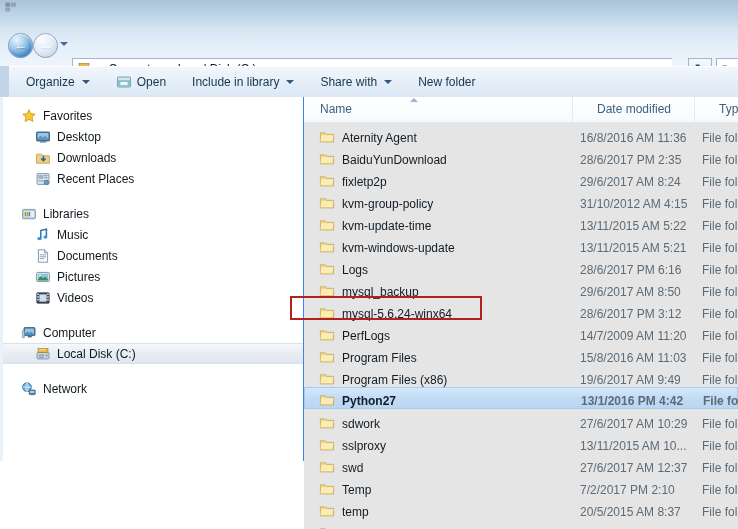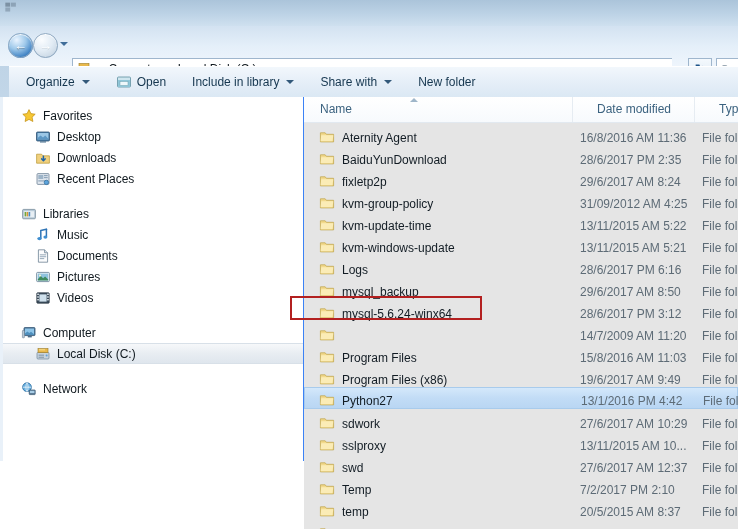--- a/index.html
+++ b/index.html
@@ -210,20 +210,21 @@
   .row {
     position: relative;
     height: 22px;
     display: flex; align-items: flex-end;
     white-space: nowrap;
   }
   .row.selected {
     background: linear-gradient(to bottom, #d4e8fb 0%, #c2dcf6 50%, #b9d6f3 100%);
     border: 1px solid #a8cbec;
     box-sizing: border-box;
+    font-weight: bold;
   }
   .f-icon {
     width: 16px; height: 16px;
     margin-left: 15px; margin-right: 7px;
     flex: 0 0 auto;
   }
   .row.selected .f-icon { margin-left: 14px; }
   .f-name {
     font-size: 12px; color: #121c24;
     width: 250px; overflow: hidden;
@@ -519,21 +520,21 @@
           <span class="f-date">29/6/2017 AM 8:24</span>
           <span class="f-type">File fol</span>
         </div>
 
         <div class="row">
           <svg class="f-icon" viewBox="0 0 16 16">
             <path d="M1.4 3.8h4.8l1.2 1.5h7.2v7.6H1.4z" fill="#f2d98c" stroke="#bca045" stroke-width=".7"></path>
             <path d="M2.2 6.2h12.2l-1 6H1.6z" fill="#fbecb6"></path>
           </svg>
           <span class="f-name">kvm-group-policy</span>
-          <span class="f-date">31/09/2012 AM 4:25</span>
+          <span class="f-date">31/10/2012 AM 4:15</span>
           <span class="f-type">File fol</span>
         </div>
 
         <div class="row">
           <svg class="f-icon" viewBox="0 0 16 16">
             <path d="M1.4 3.8h4.8l1.2 1.5h7.2v7.6H1.4z" fill="#f2d98c" stroke="#bca045" stroke-width=".7"></path>
             <path d="M2.2 6.2h12.2l-1 6H1.6z" fill="#fbecb6"></path>
           </svg>
           <span class="f-name">kvm-update-time</span>
           <span class="f-date">13/11/2015 AM 5:22</span>
@@ -578,20 +579,21 @@
           <span class="f-name">mysql-5.6.24-winx64</span>
           <span class="f-date">28/6/2017 PM 3:12</span>
           <span class="f-type">File fol</span>
         </div>
 
         <div class="row">
           <svg class="f-icon" viewBox="0 0 16 16">
             <path d="M1.4 3.8h4.8l1.2 1.5h7.2v7.6H1.4z" fill="#f2d98c" stroke="#bca045" stroke-width=".7"></path>
             <path d="M2.2 6.2h12.2l-1 6H1.6z" fill="#fbecb6"></path>
           </svg>
+          <span class="f-name">PerfLogs</span>
           <span class="f-date">14/7/2009 AM 11:20</span>
           <span class="f-type">File fol</span>
         </div>
 
         <div class="row">
           <svg class="f-icon" viewBox="0 0 16 16">
             <path d="M1.4 3.8h4.8l1.2 1.5h7.2v7.6H1.4z" fill="#f2d98c" stroke="#bca045" stroke-width=".7"></path>
             <path d="M2.2 6.2h12.2l-1 6H1.6z" fill="#fbecb6"></path>
           </svg>
           <span class="f-name">Program Files</span>

